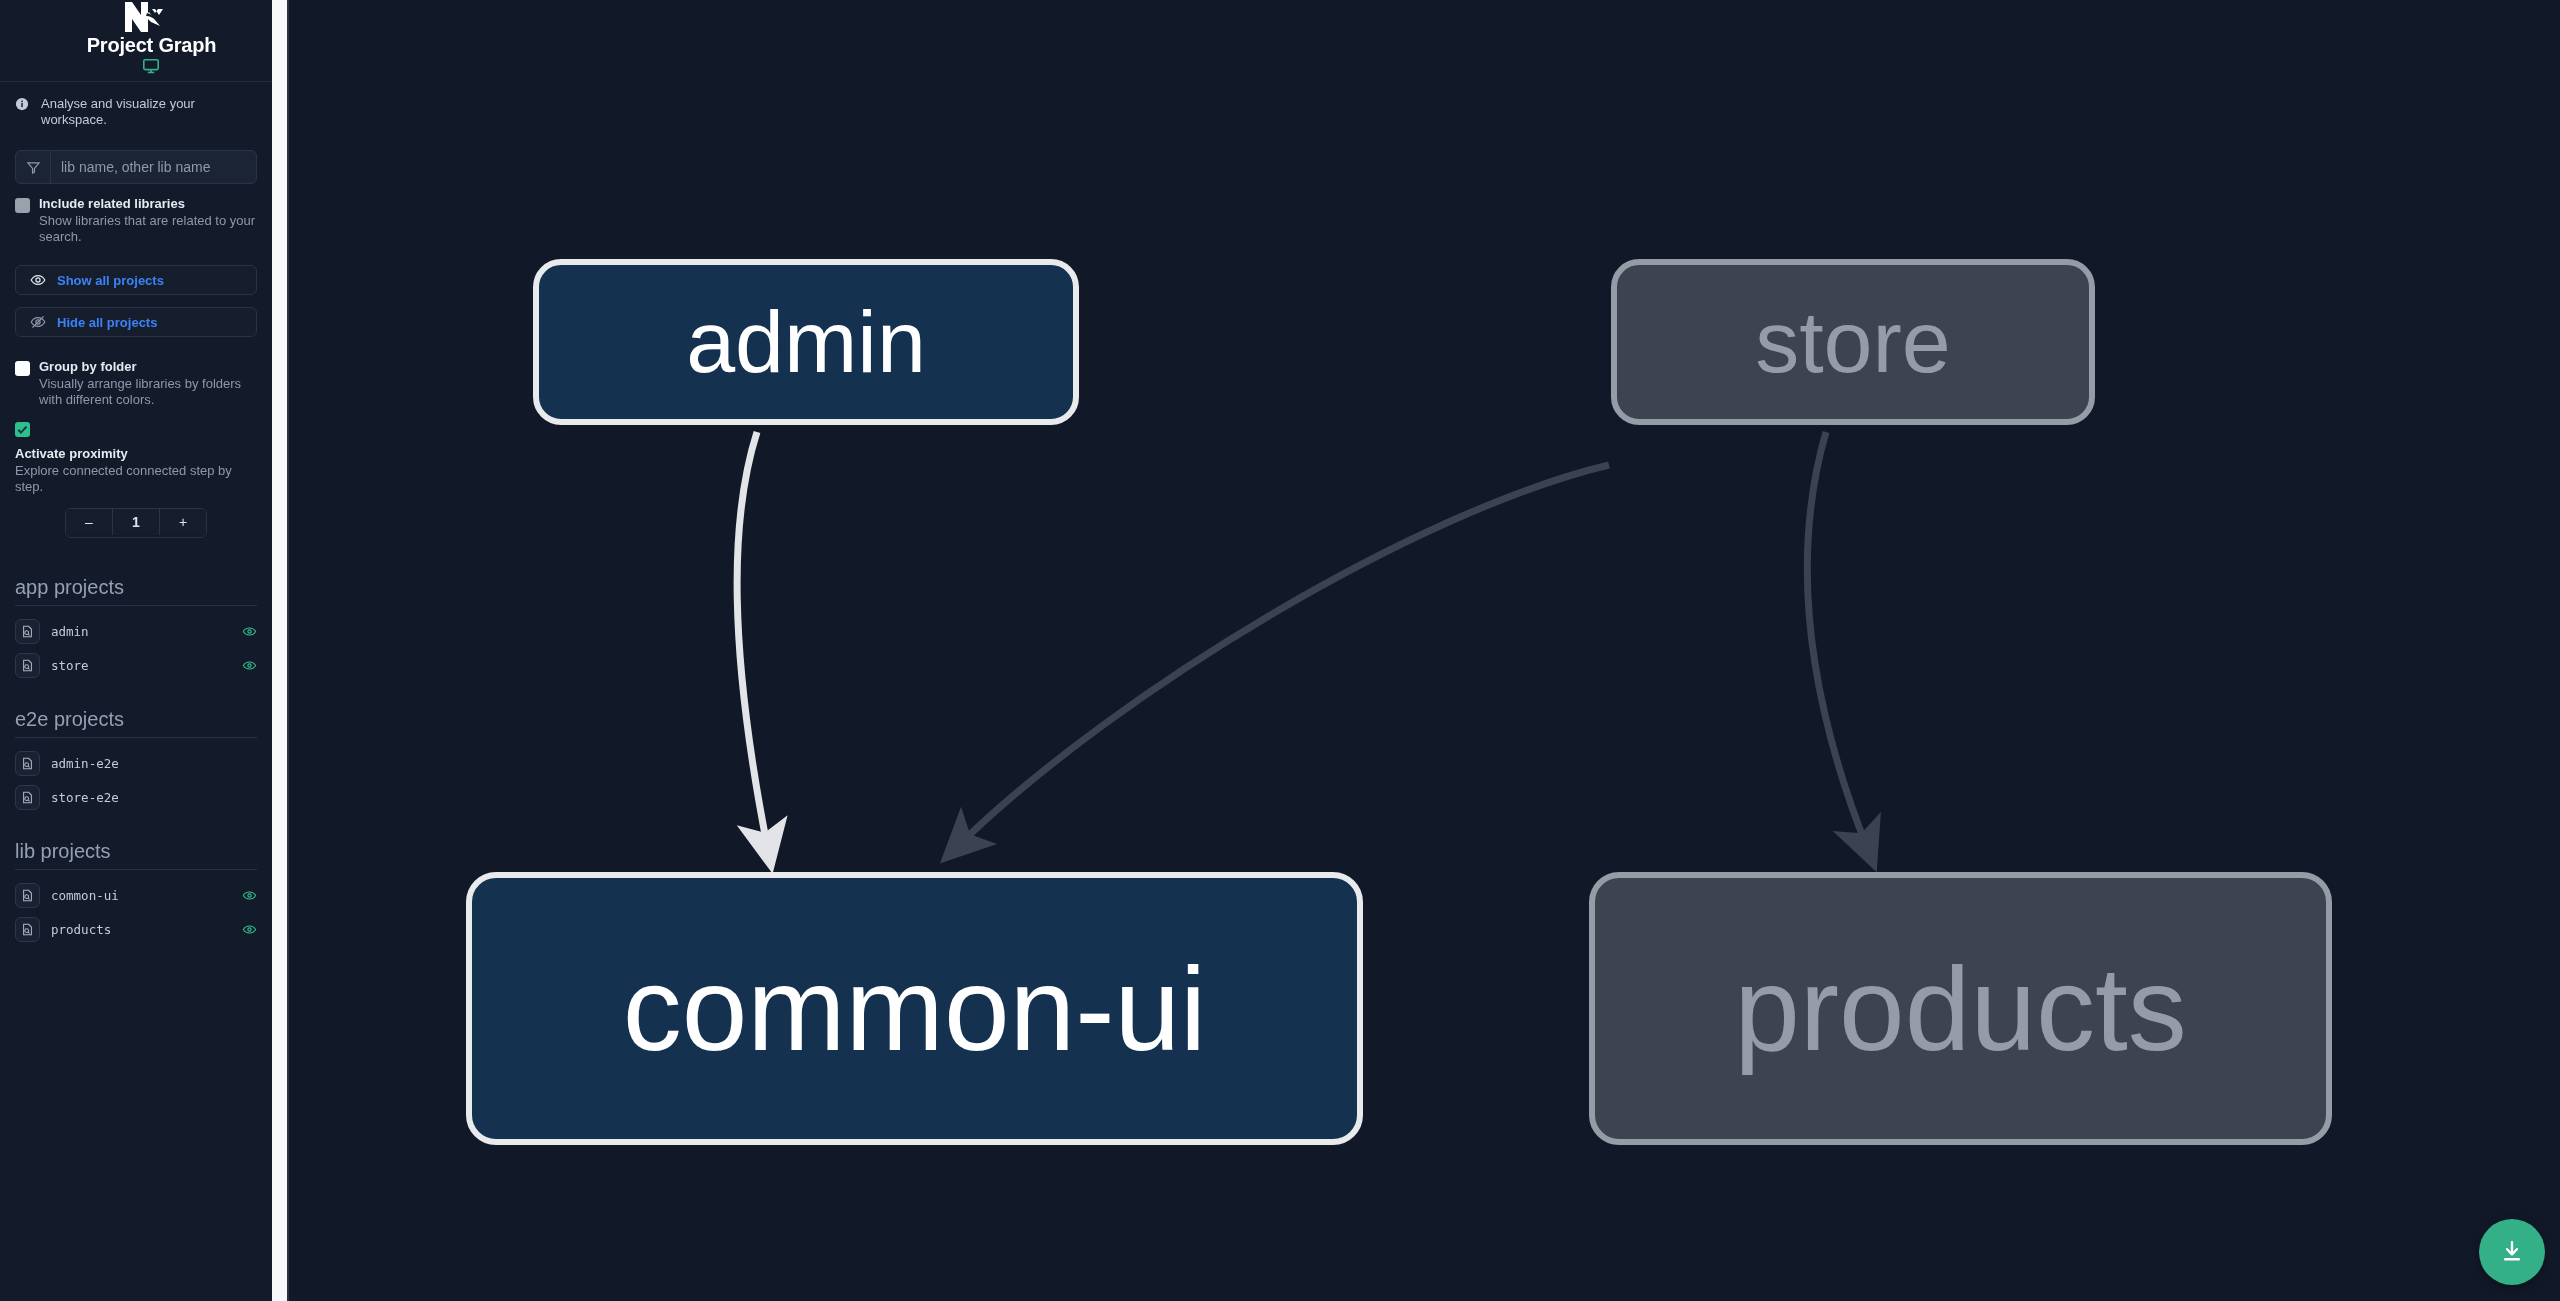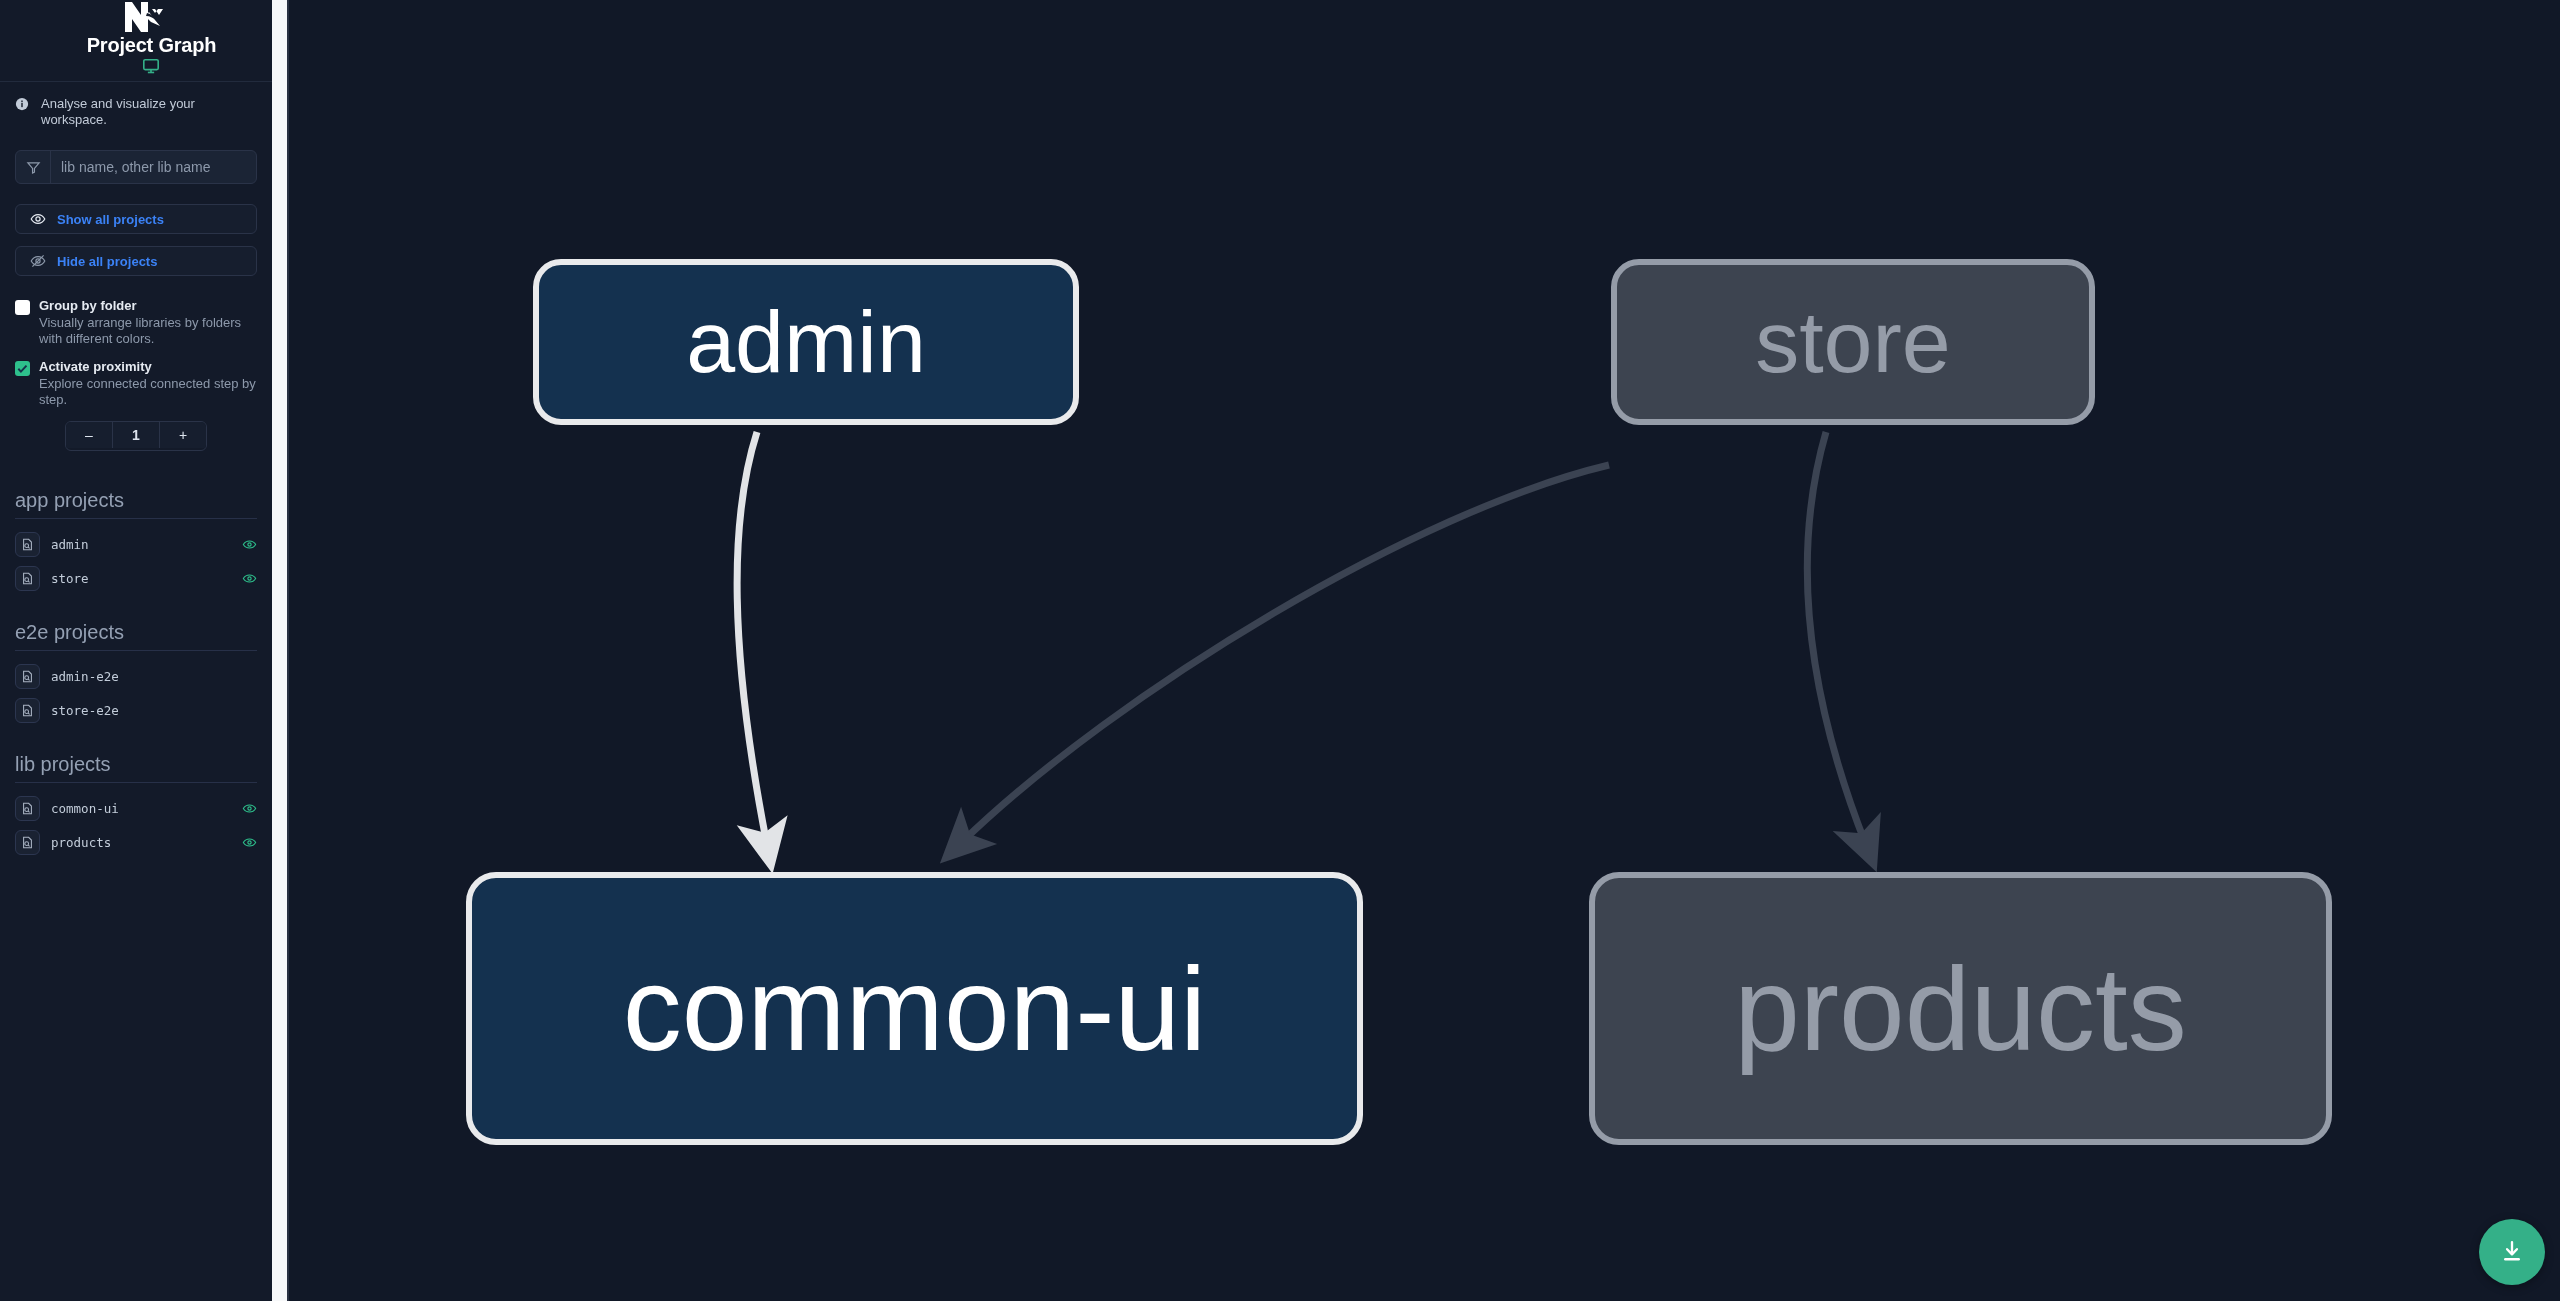--- a/index.html
+++ b/index.html
@@ -308,20 +308,27 @@
 
     <div class="sb-search">
       <span class="funnel">
         <svg width="15" height="15" viewBox="0 0 16 16" fill="none" stroke="#8d99ab" stroke-width="1.3">
           <path d="M2 3h12l-5 6v4l-2 1V9z"></path>
         </svg>
       </span>
       <input type="text" placeholder="lib name, other lib name" style="">
     </div>
 
+    <div class="sb-check-row">
+      <span class="cbox grey"></span>
+      <span class="cb-texts">
+        <div class="cb-title">Include related libraries</div>
+        <div class="cb-desc">Show libraries that are related to your search.</div>
+      </span>
+    </div>
 
     <div class="sb-btn" style="margin-top:20px;">
       <svg width="16" height="16" viewBox="0 0 20 20" fill="none" stroke="#e6ebf2" stroke-width="1.5">
         <path d="M1.5 10s3-5.5 8.5-5.5S18.5 10 18.5 10s-3 5.5-8.5 5.5S1.5 10 1.5 10z"></path>
         <circle cx="10" cy="10" r="2.6"></circle>
       </svg>
       <span class="lbl">Show all projects</span>
     </div>
 
     <div class="sb-btn">
@@ -334,21 +341,21 @@
     </div>
 
     <div class="sb-check-row" style="padding-top:22px;">
       <span class="cbox white"></span>
       <span class="cb-texts">
         <div class="cb-title">Group by folder</div>
         <div class="cb-desc">Visually arrange libraries by folders with different colors.</div>
       </span>
     </div>
 
-    <div class="sb-check-row" style="padding-top:12px;">
+    <div class="sb-check-row" style="padding-top:12px;flex-direction:column;">
       <span class="cbox green">
         <svg width="13" height="13" viewBox="0 0 14 14" fill="none" stroke="#16324a" stroke-width="2.1">
           <path d="M2.5 7.3l2.8 3 6-6.4"></path>
         </svg>
       </span>
       <span class="cb-texts">
         <div class="cb-title">Activate proximity</div>
         <div class="cb-desc">Explore connected connected step by step.</div>
       </span>
     </div>

